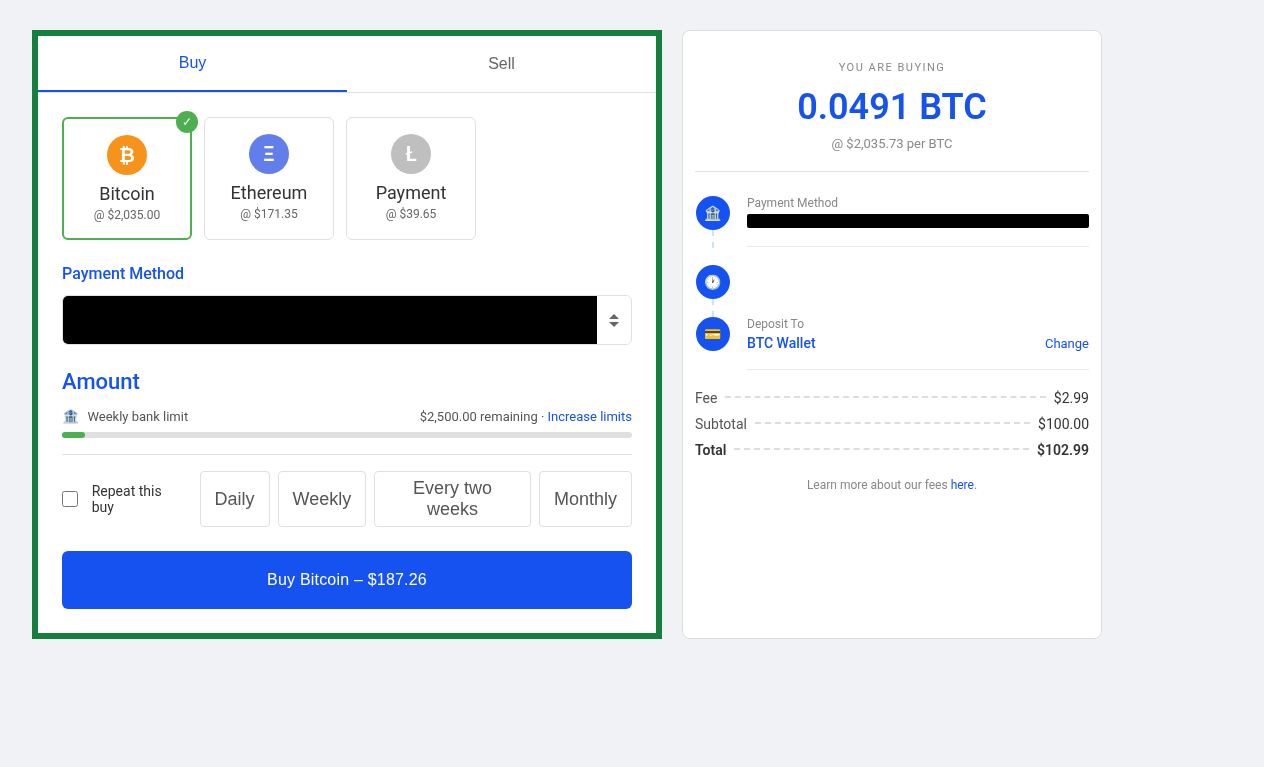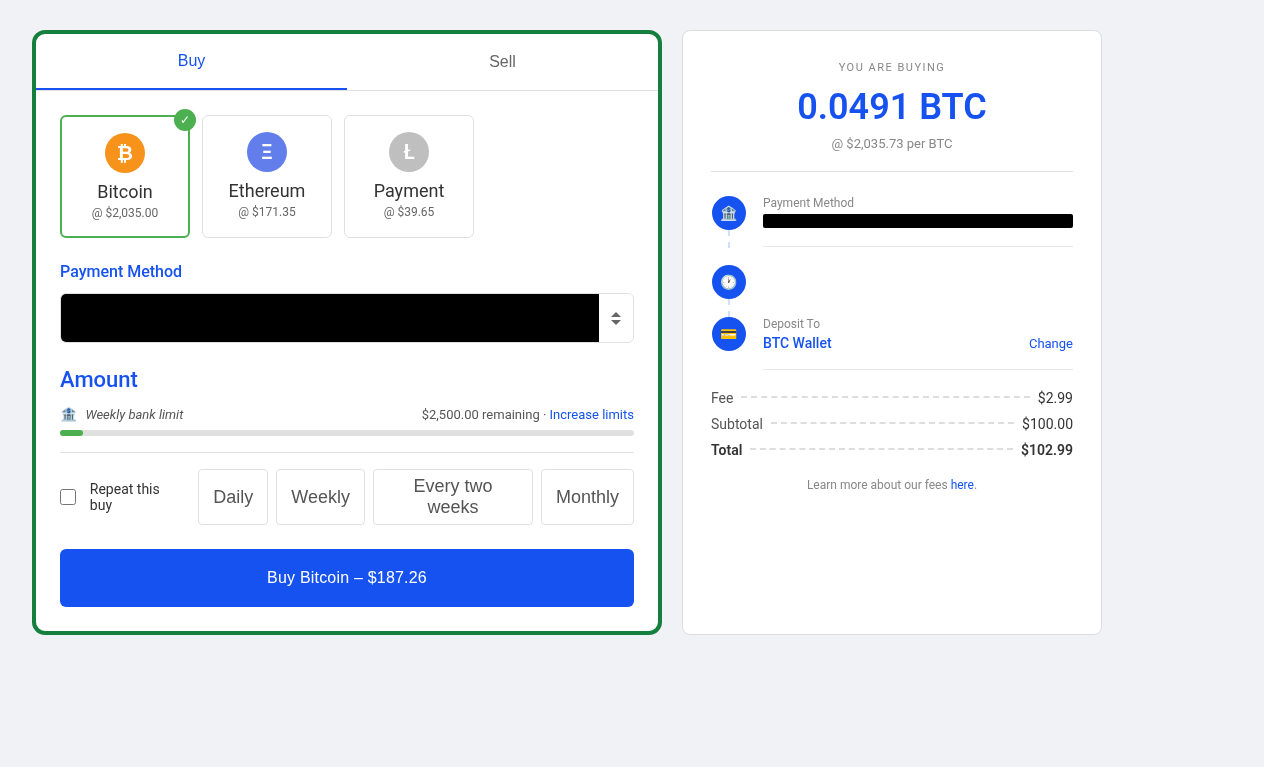--- a/index.html
+++ b/index.html
@@ -16,22 +16,22 @@
       display: flex;
       gap: 20px;
       width: 1200px;
       max-width: 100%;
     }
 
     
     .left-panel {
       flex: 1;
       background: #fff;
-      border-radius: 13px;
-      border: 4px solid #15803d;
+      border-radius: 0;
+      border: 6px solid #15803d;
       overflow: hidden;
       max-width: 630px;
     }
 
     
     .tabs {
       display: flex;
       border-bottom: 1px solid #e0e0e0;
     }
     .tab {
@@ -170,21 +170,21 @@
       display: flex;
       align-items: center;
       gap: 8px;
       margin-bottom: 8px;
       font-size: 13px;
     }
     .bank-icon {
       color: #999;
       font-size: 14px;
     }
-    .bank-limit-label { color: #555; font-style: italic; }
+    .bank-limit-label { color: #555; }
     .bank-limit-remaining {
       margin-left: auto;
       color: #555;
     }
     .increase-limits {
       color: #1652f0;
       text-decoration: none;
       cursor: pointer;
     }
 
@@ -288,21 +288,21 @@
       cursor: pointer;
       letter-spacing: 0.2px;
     }
 
     
     .right-panel {
       width: 420px;
       background: #fff;
       border: 1px solid #ddd;
       border-radius: 8px;
-      padding: 30px 28px;
+      padding: 30px 12px;
     }
     .you-are-buying {
       text-align: center;
       font-size: 11px;
       letter-spacing: 1.5px;
       color: #888;
       text-transform: uppercase;
       margin-bottom: 12px;
     }
     .btc-amount {

